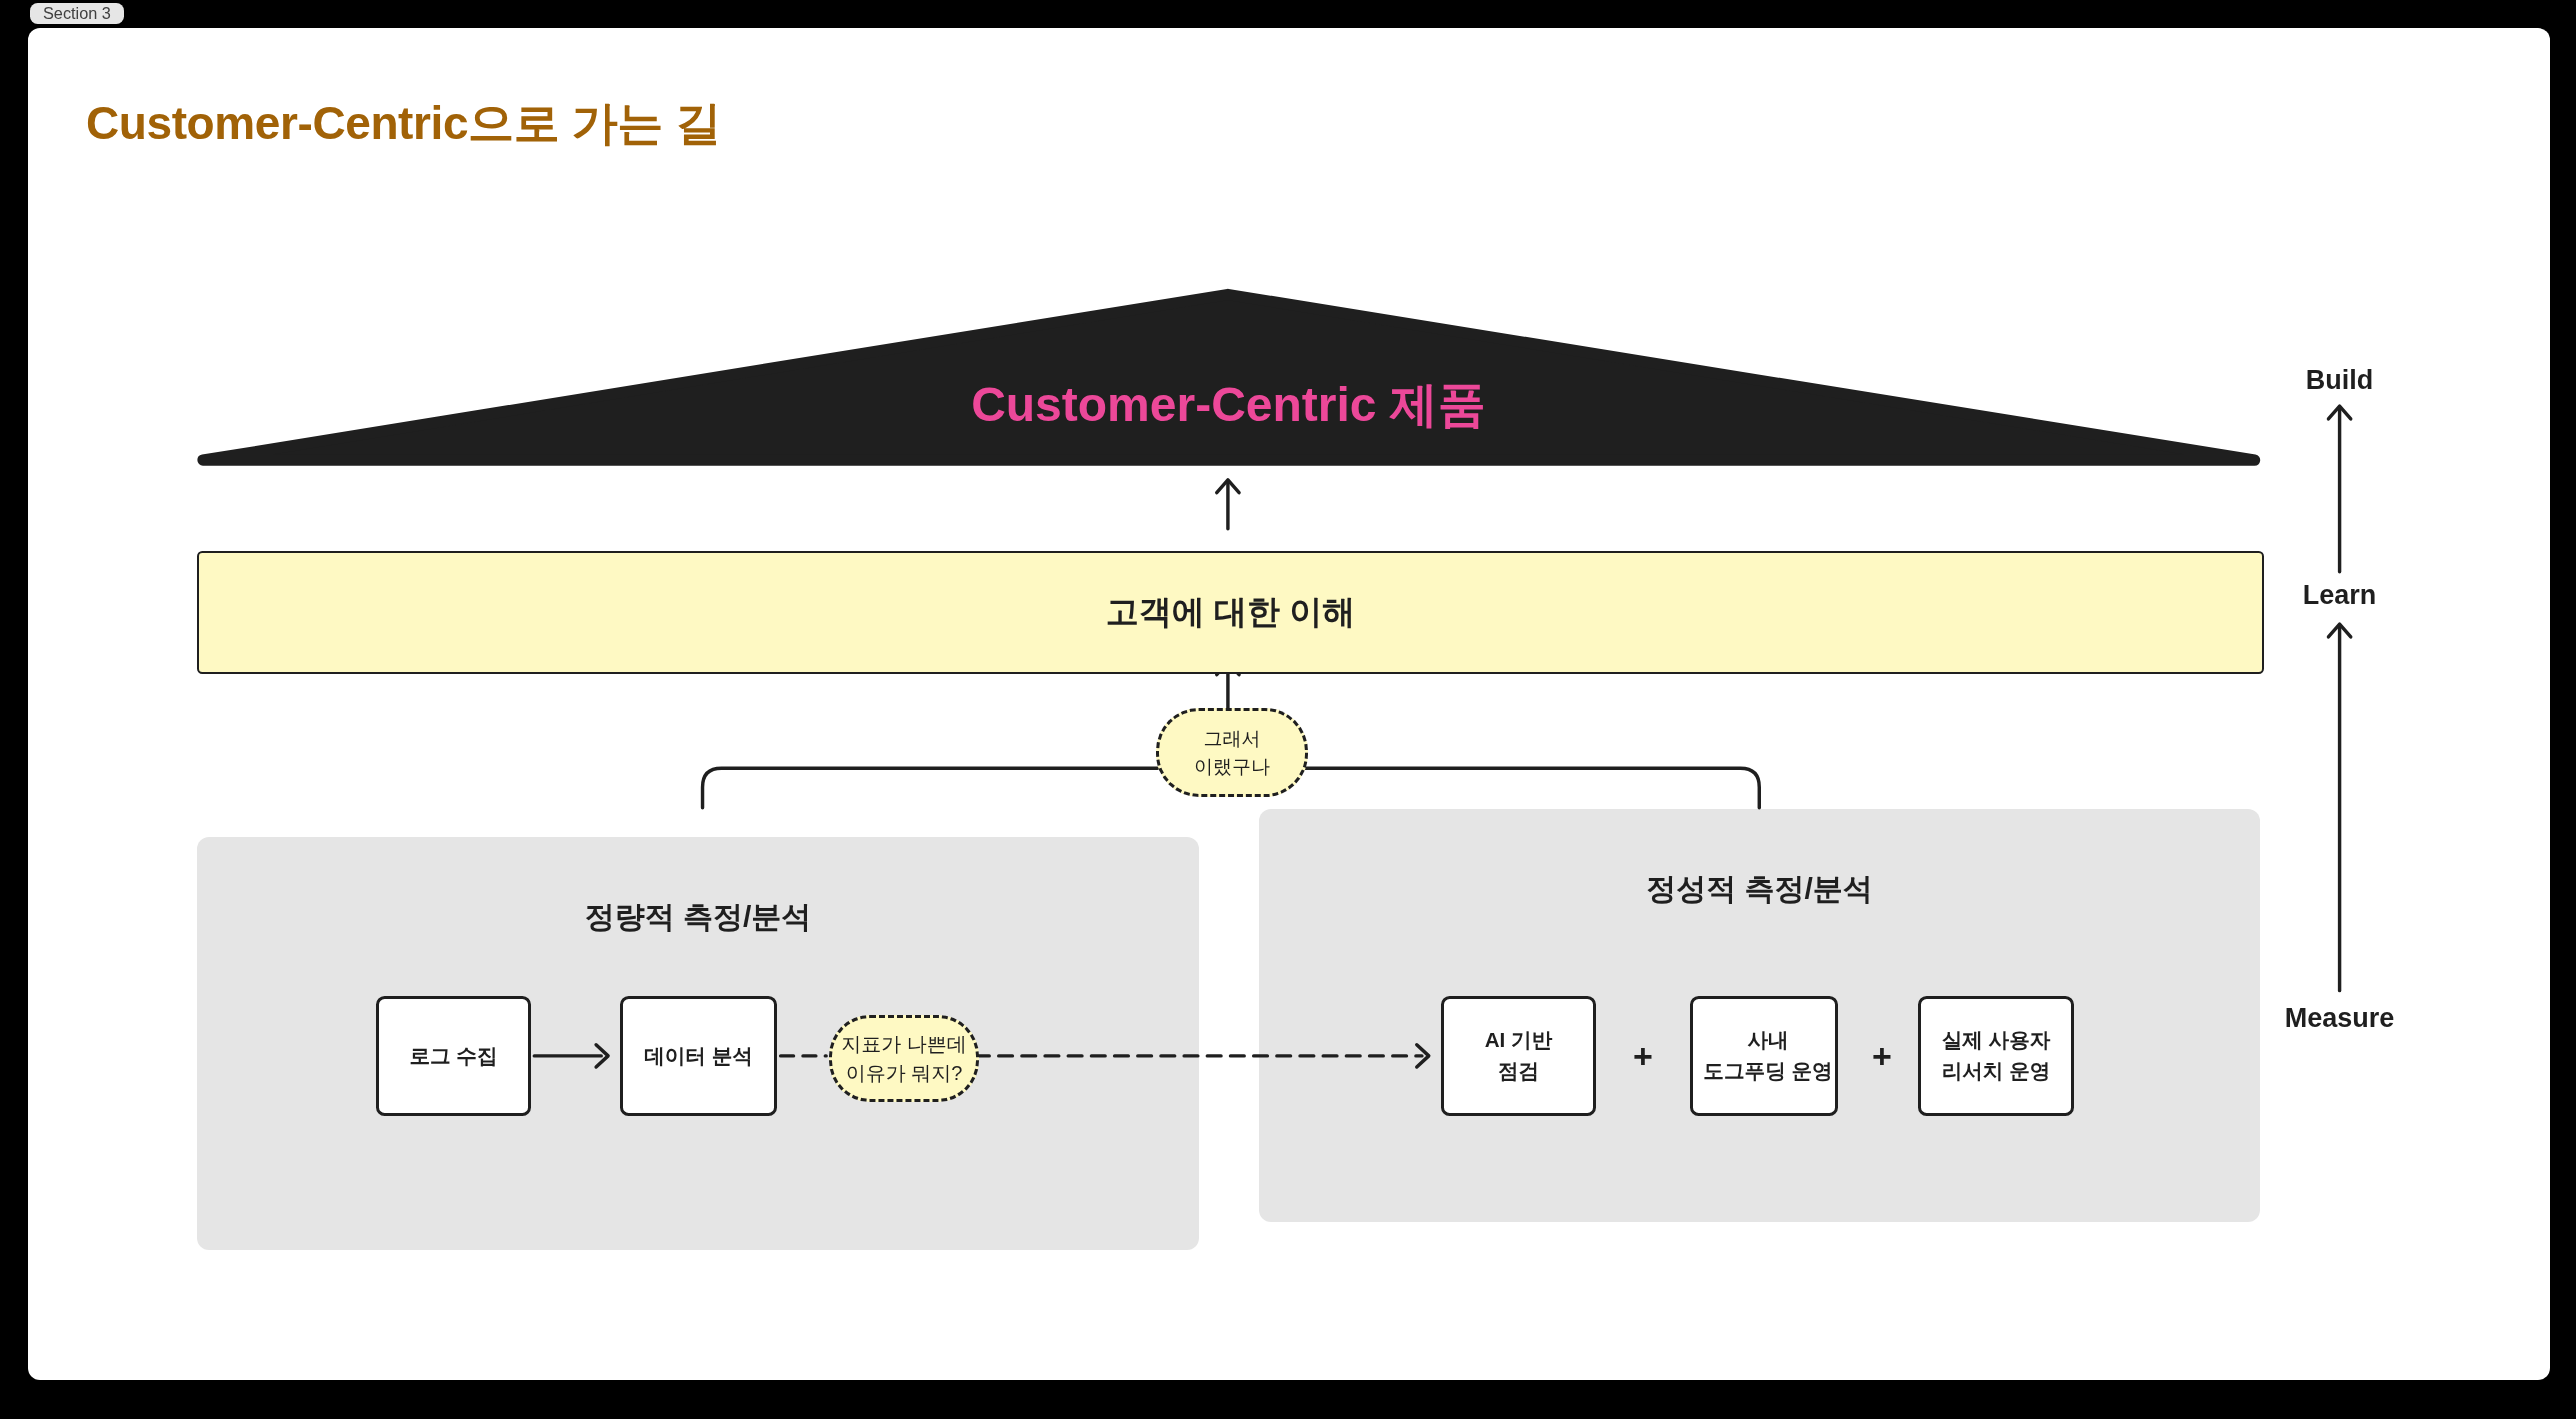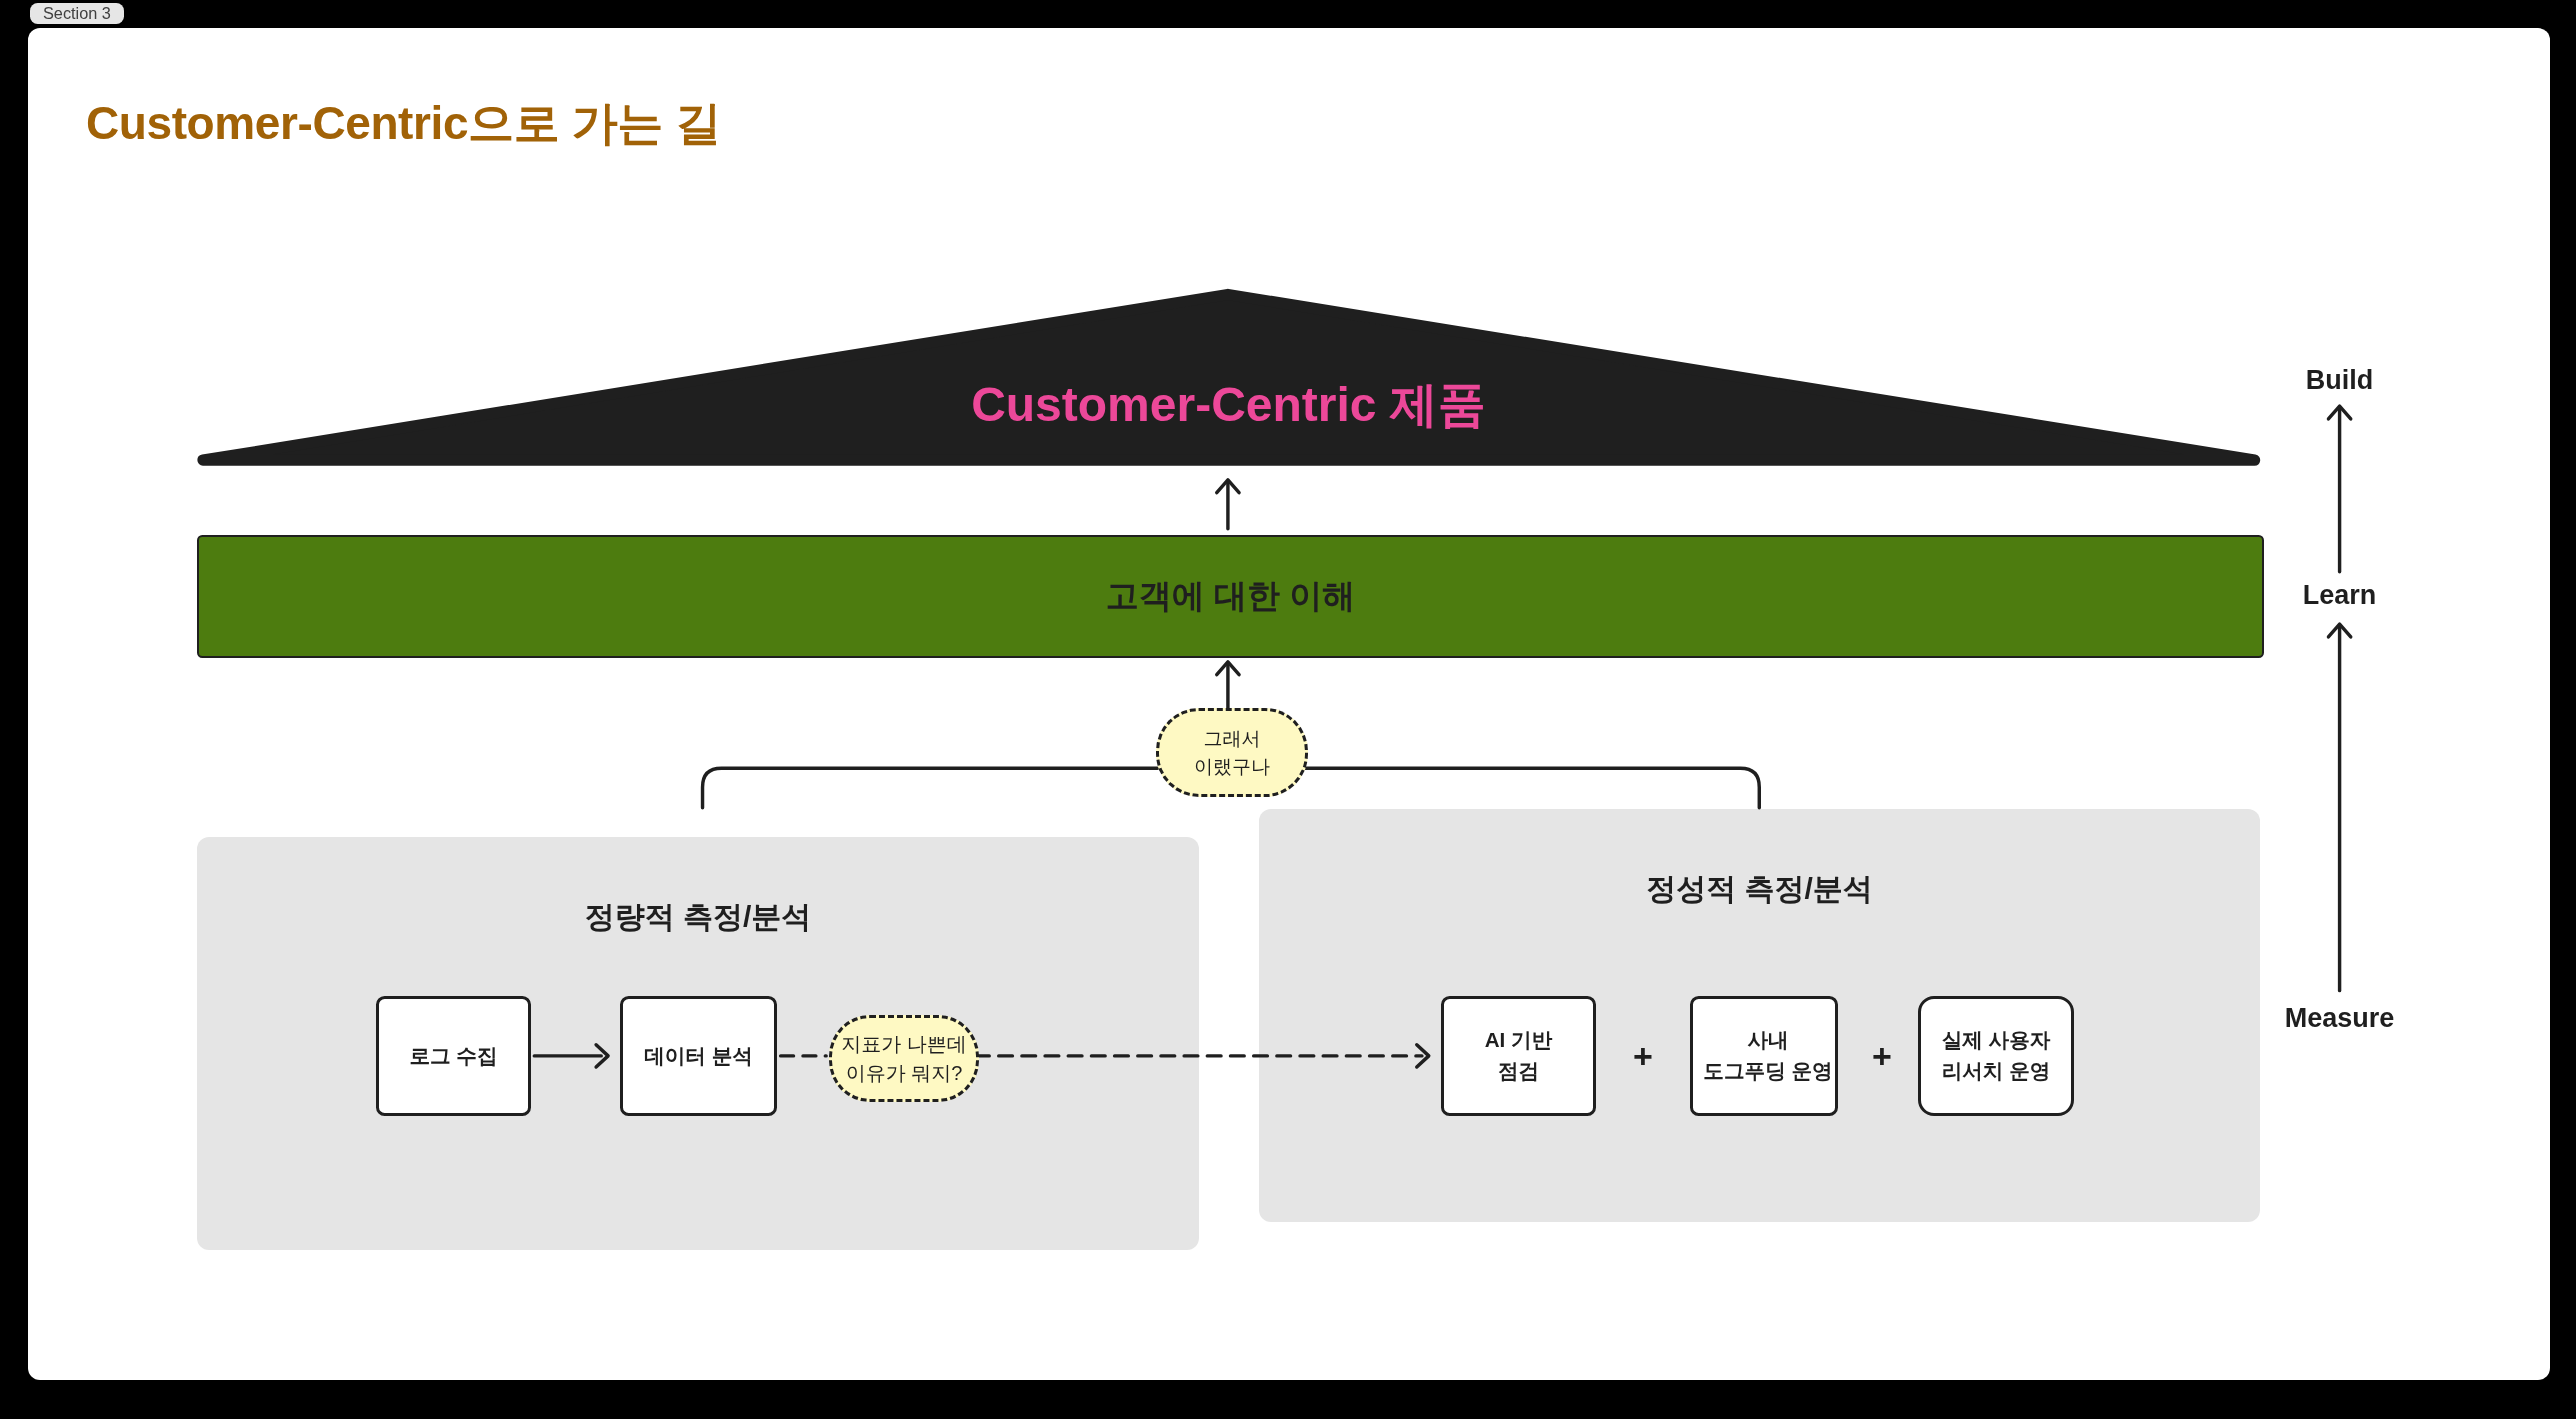--- a/index.html
+++ b/index.html
@@ -89,24 +89,24 @@
     top: 373px;
     text-align: center;
     font-size: 48px;
     font-weight: 800;
     color: #ec4899;
     z-index: 4;
   }
   .understanding-box {
     position: absolute;
     left: 197px;
-    top: 535px;
+    top: 551px;
     width: 2063px;
     height: 119px;
-    background: #4d7c0f;
+    background: #fef9c3;
     border: 2.6px solid #1f1f1f;
     border-radius: 5.2px;
     display: flex;
     align-items: center;
     justify-content: center;
     font-size: 33px;
     font-weight: 700;
     z-index: 4;
   }
   .bubble {
@@ -155,21 +155,21 @@
     font-size: 20.6px;
     font-weight: 600;
     line-height: 1.5;
     box-sizing: border-box;
     z-index: 4;
   }
   .box-log      { left: 376px;  width: 155px; }
   .box-analysis { left: 620px;  width: 157px; }
   .box-ai       { left: 1441px; width: 155px; }
   .box-dogfood  { left: 1690px; width: 148px; padding-left: 8px; }
-  .box-research { left: 1918px; width: 156px; border-radius: 16px; }
+  .box-research { left: 1918px; width: 156px; }
   .plus-sign {
     position: absolute;
     top: 1034px;
     width: 52px;
     text-align: center;
     font-size: 34px;
     font-weight: 700;
     z-index: 4;
     line-height: 45px;
   }

